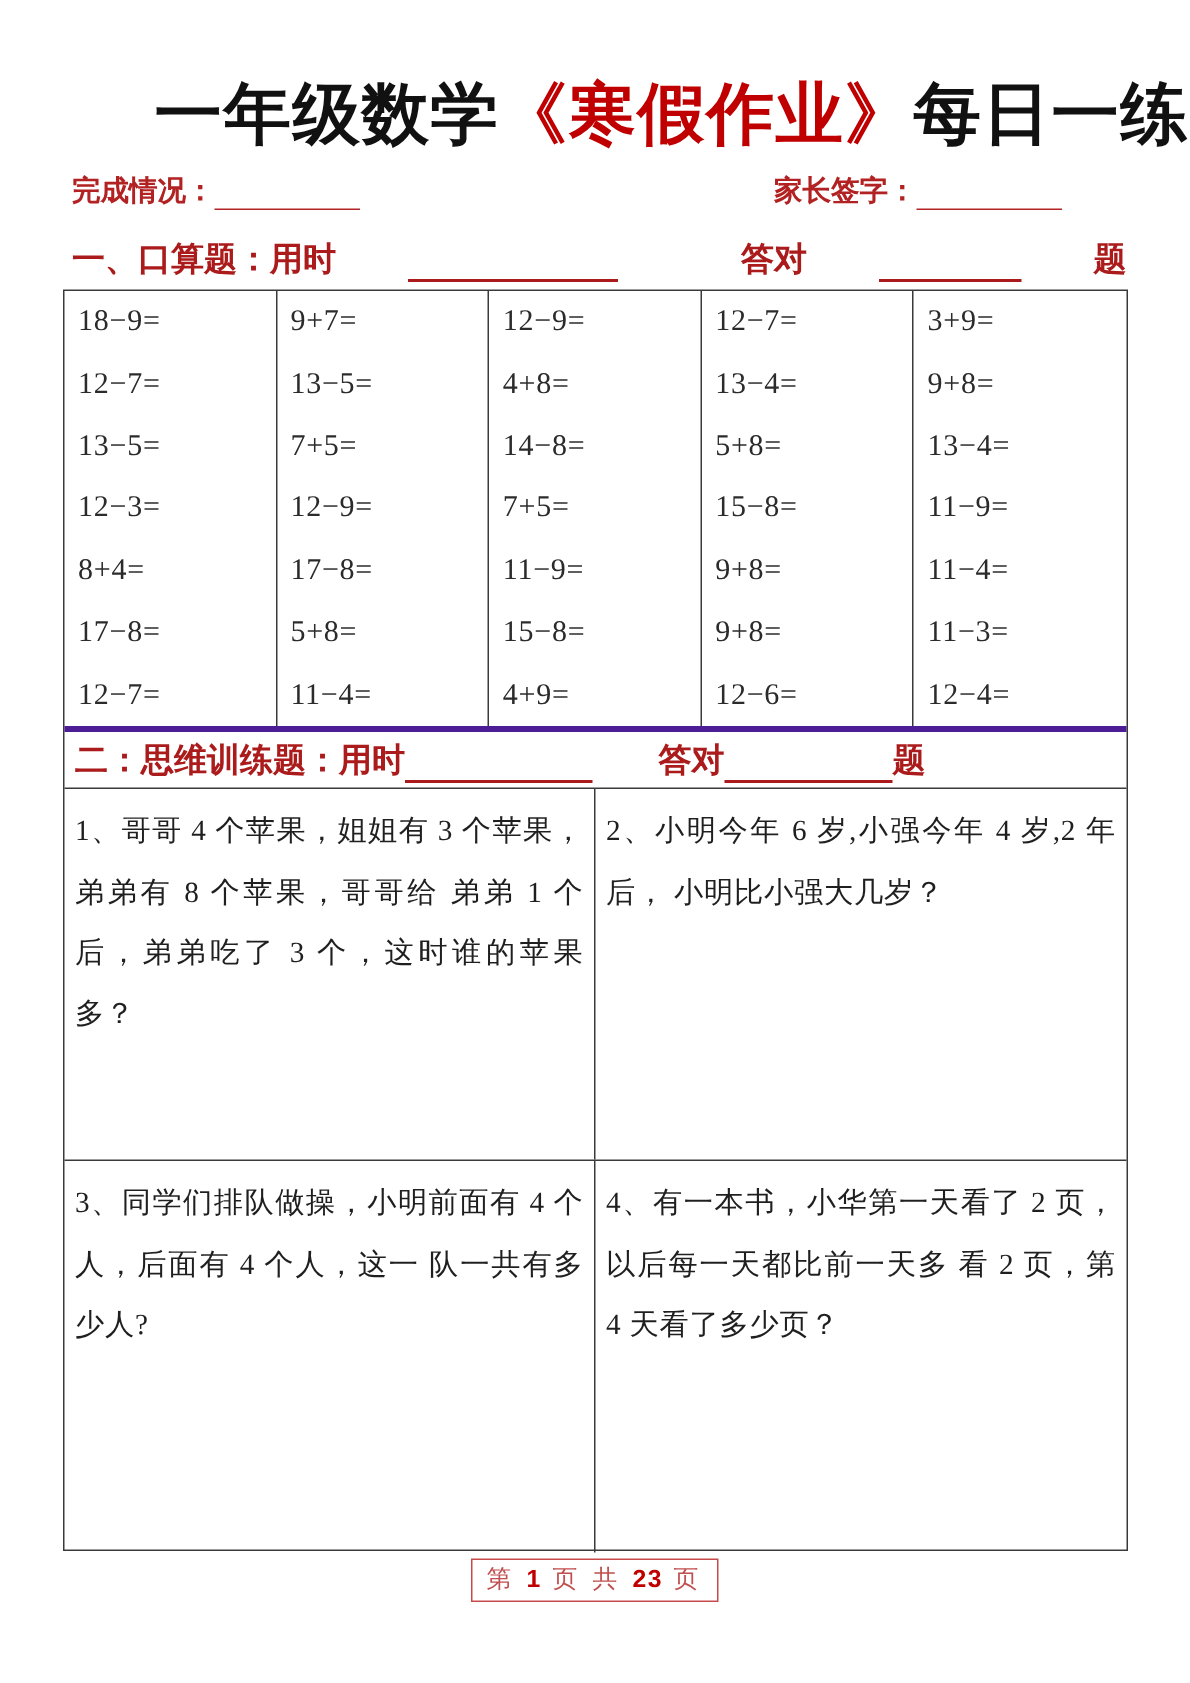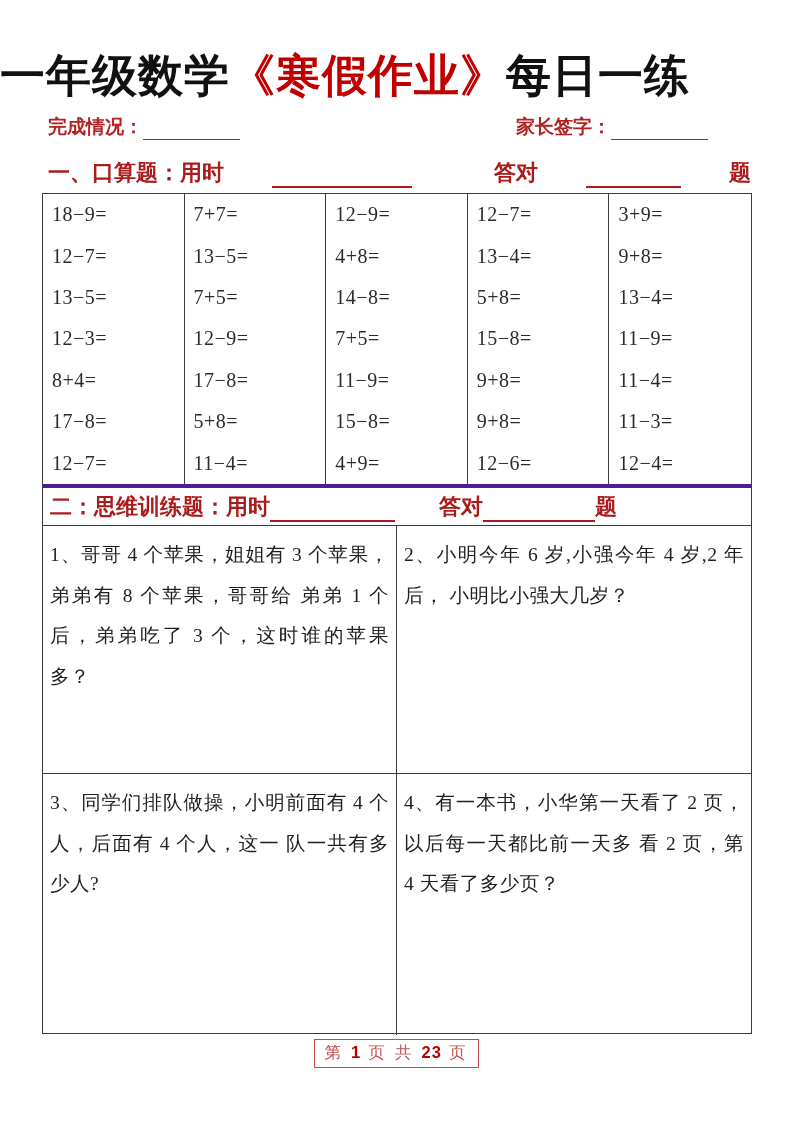--- a/index.html
+++ b/index.html
@@ -9,21 +9,21 @@
     background: #ffffff;
     font-family: "Liberation Serif", serif;
     color: #222;
     overflow: hidden;
   }
 
   
   .title {
     position: absolute;
     top: 46px; left: 0; width: 793px;
-    text-align: left;
+    text-align: right;
     font-size: 45px;
     font-weight: 900;
     letter-spacing: 1px;
     color: #111;
     white-space: nowrap;
   }
   .title .red { color: #c00000; }
 
   
   .meta-row {
@@ -187,21 +187,21 @@
     <div class="calc-col">
       <div class="calc-cell">18−9=</div>
       <div class="calc-cell">12−7=</div>
       <div class="calc-cell">13−5=</div>
       <div class="calc-cell">12−3=</div>
       <div class="calc-cell">8+4=</div>
       <div class="calc-cell">17−8=</div>
       <div class="calc-cell">12−7=</div>
     </div>
     <div class="calc-col">
-      <div class="calc-cell">7+7=</div>
+      <div class="calc-cell">9+7=</div>
       <div class="calc-cell">13−5=</div>
       <div class="calc-cell">7+5=</div>
       <div class="calc-cell">12−9=</div>
       <div class="calc-cell">17−8=</div>
       <div class="calc-cell">5+8=</div>
       <div class="calc-cell">11−4=</div>
     </div>
     <div class="calc-col">
       <div class="calc-cell">12−9=</div>
       <div class="calc-cell">4+8=</div>

